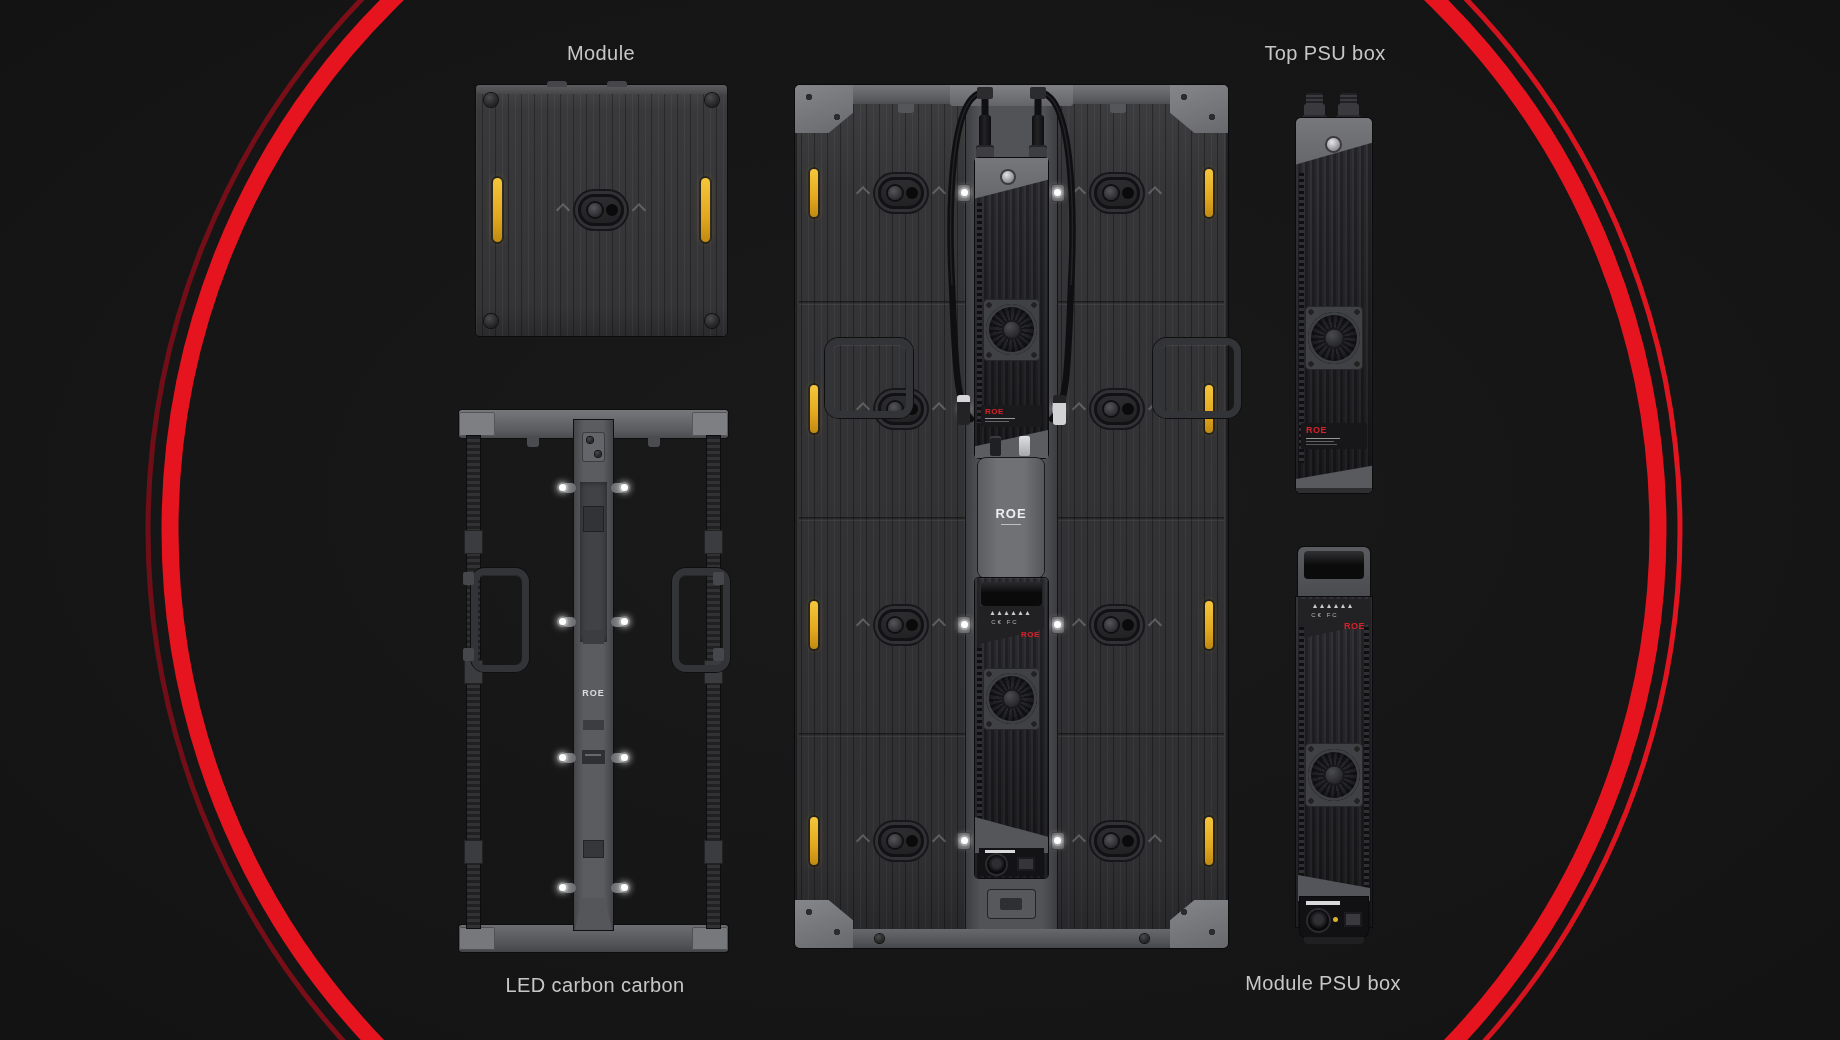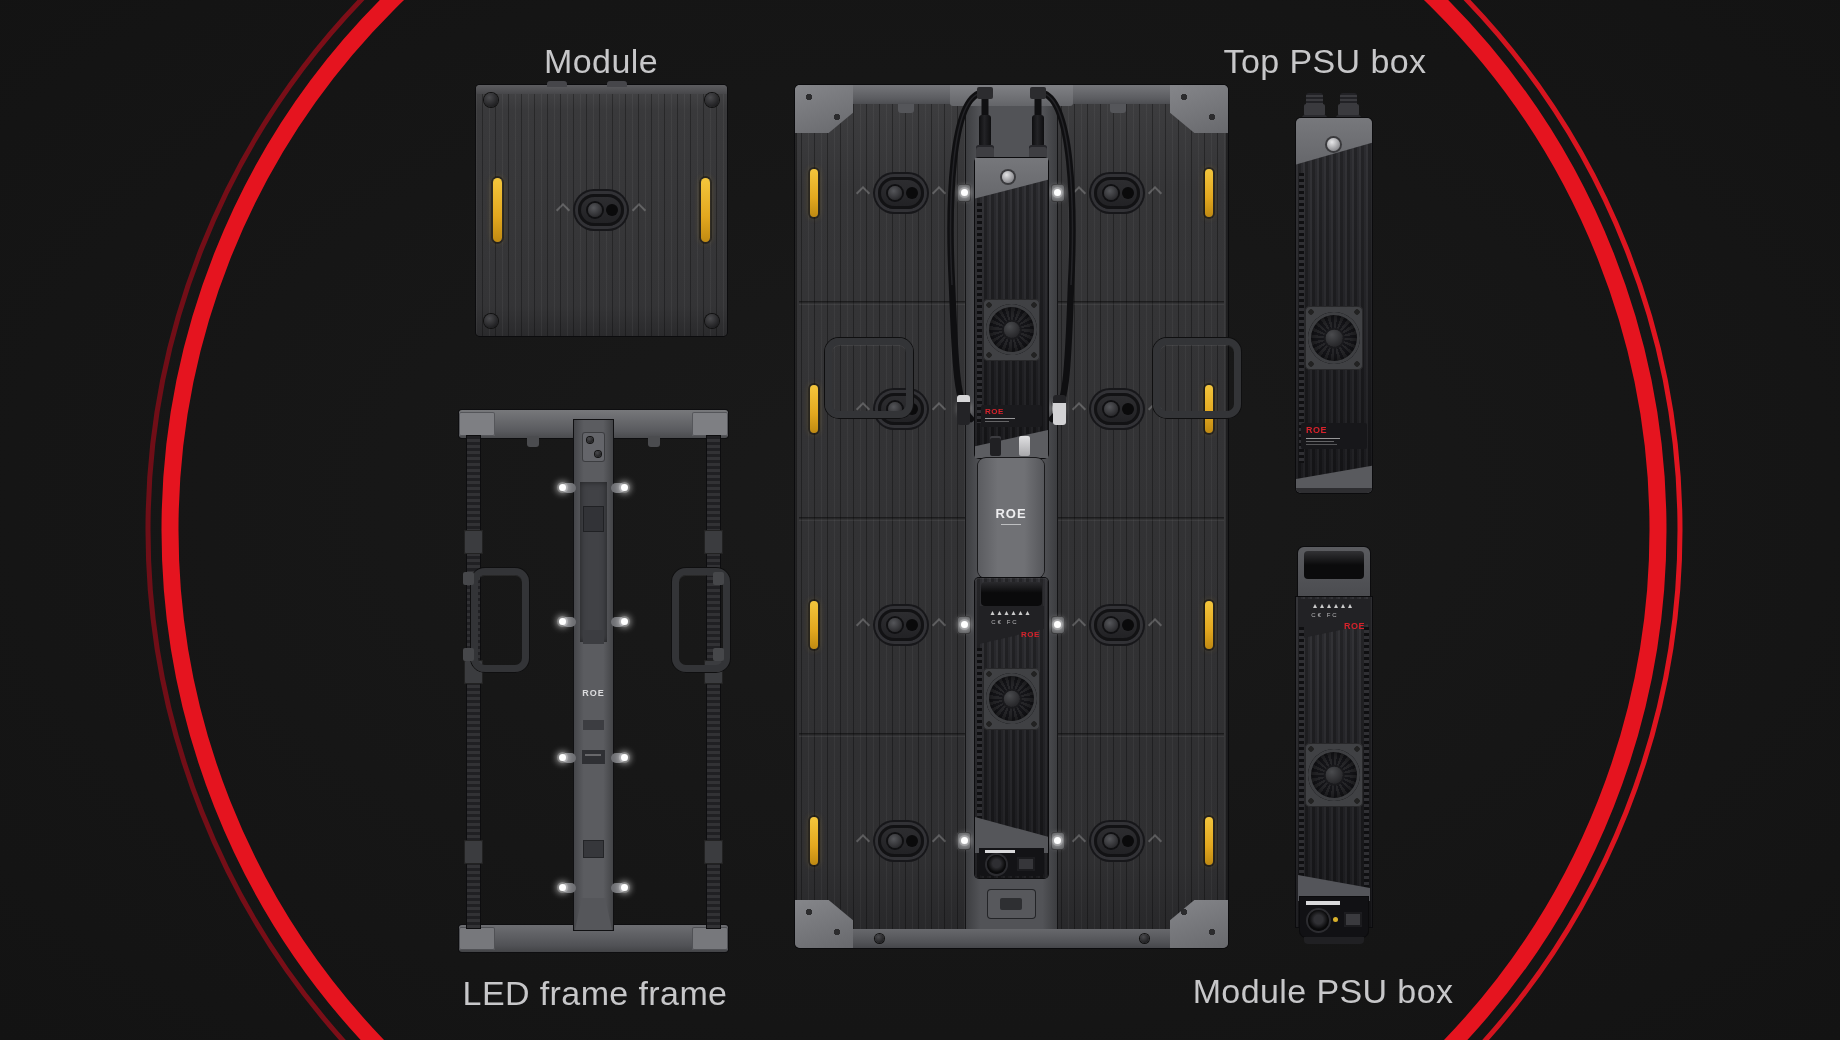--- a/index.html
+++ b/index.html
@@ -1,20 +1,20 @@
 <!DOCTYPE html>
 <html><head>
 <meta charset="utf-8">
 <style>
   html,body{margin:0;padding:0;background:#0d0d0d;}
   .stage{position:relative;width:1840px;height:1040px;overflow:hidden;
          background:radial-gradient(ellipse at 50% 48%, #1a1a1a 0%, #161616 55%, #131313 100%);
          font-family:"Liberation Sans", sans-serif;}
   .abs{position:absolute;}
-  .caption{position:absolute;transform:translateX(-50%);color:#c7c7c9;font-size:34px;
+  .caption{position:absolute;transform:translateX(-50%);color:#c7c7c9;font-size:20px;
            letter-spacing:.4px;white-space:nowrap;}
   
   .ribs{background:
       repeating-linear-gradient(90deg, rgba(255,255,255,.045) 0 1px, rgba(255,255,255,0) 1px 6px,
         rgba(0,0,0,.30) 6px 7px, rgba(0,0,0,0) 7px 13px),
       linear-gradient(180deg,#454547,#39393b 10%,#343436 88%,#2a2a2c);}
   .ribsdark{background:
       repeating-linear-gradient(90deg, rgba(255,255,255,.04) 0 1px, rgba(255,255,255,0) 1px 6px,
         rgba(0,0,0,.33) 6px 7px, rgba(0,0,0,0) 7px 13px),
       linear-gradient(180deg,#3e3e40,#353537 12%,#2f2f31 90%,#262628);}
@@ -82,21 +82,21 @@
           <stop offset=".55" stop-color="#a80f19"></stop>
         <stop offset="1" stop-color="#e21520"></stop>
       </linearGradient>
     </defs>
     <circle cx="914" cy="530" r="766" fill="none" stroke="url(#rg)" stroke-width="5"></circle>
     <circle cx="914" cy="530" r="744" fill="none" stroke="#e5141f" stroke-width="17"></circle>
   </svg>
 
   <div class="caption" style="left:601px;top:42px">Module</div>
   <div class="caption" style="left:1325px;top:42px">Top PSU box</div>
-  <div class="caption" style="left:595px;top:974px">LED frame frame</div>
+  <div class="caption" style="left:595px;top:974px">LED carbon carbon</div>
   <div class="caption" style="left:1323px;top:972px">Module PSU box</div>
 
   <div class="abs ribs" style="left:476px;top:85px;width:251px;height:251px;border-radius:4px;box-shadow:0 0 0 1px #0c0c0e, inset 0 1px 0 rgba(255,255,255,.1);">
     <div class="abs" style="left:0;top:0;width:251px;height:9px;background:linear-gradient(180deg,#5c5c5f,#47474a);border-radius:4px 4px 0 0;"></div>
     <div class="abs" style="left:71px;top:-4px;width:20px;height:6px;background:#46464a;border-radius:3px 3px 0 0;"></div>
     <div class="abs" style="left:131px;top:-4px;width:20px;height:6px;background:#46464a;border-radius:3px 3px 0 0;"></div>
     <div class="scr" style="left:8px;top:8px;width:14px;height:14px;"></div>
     <div class="scr" style="left:229px;top:8px;width:14px;height:14px;"></div>
     <div class="scr" style="left:8px;top:229px;width:14px;height:14px;"></div>
     <div class="scr" style="left:229px;top:229px;width:14px;height:14px;"></div>

